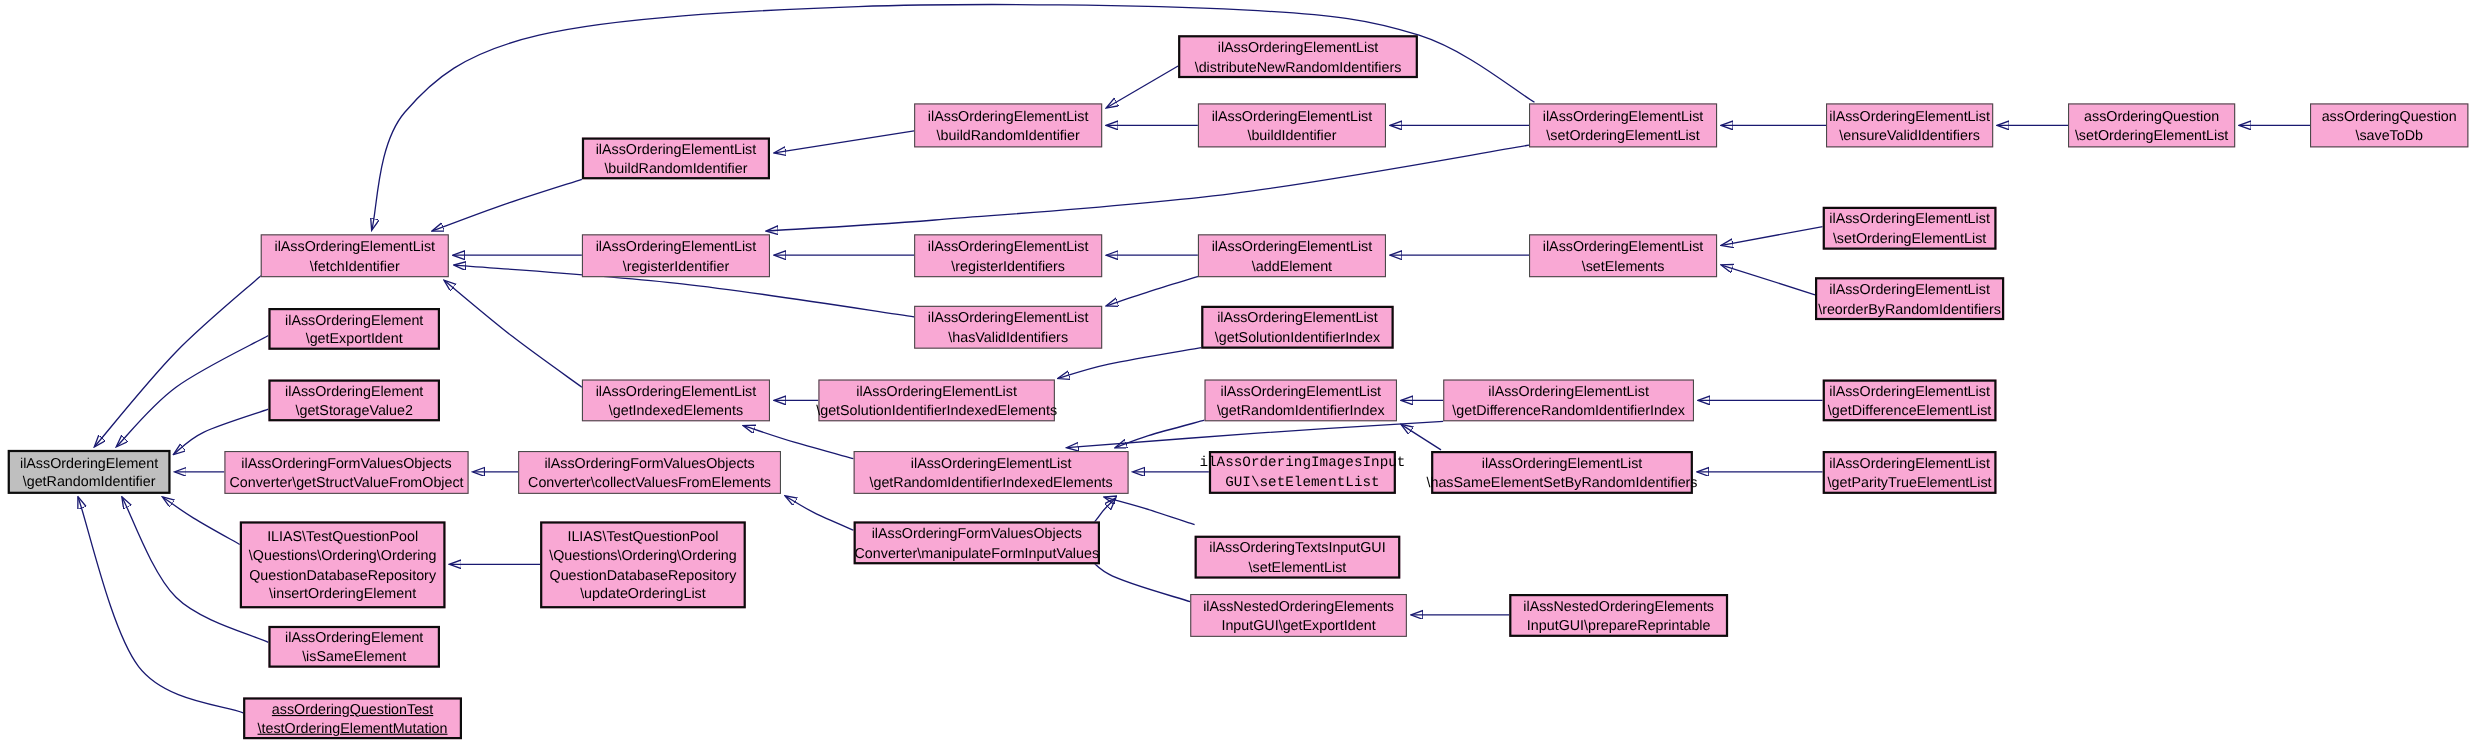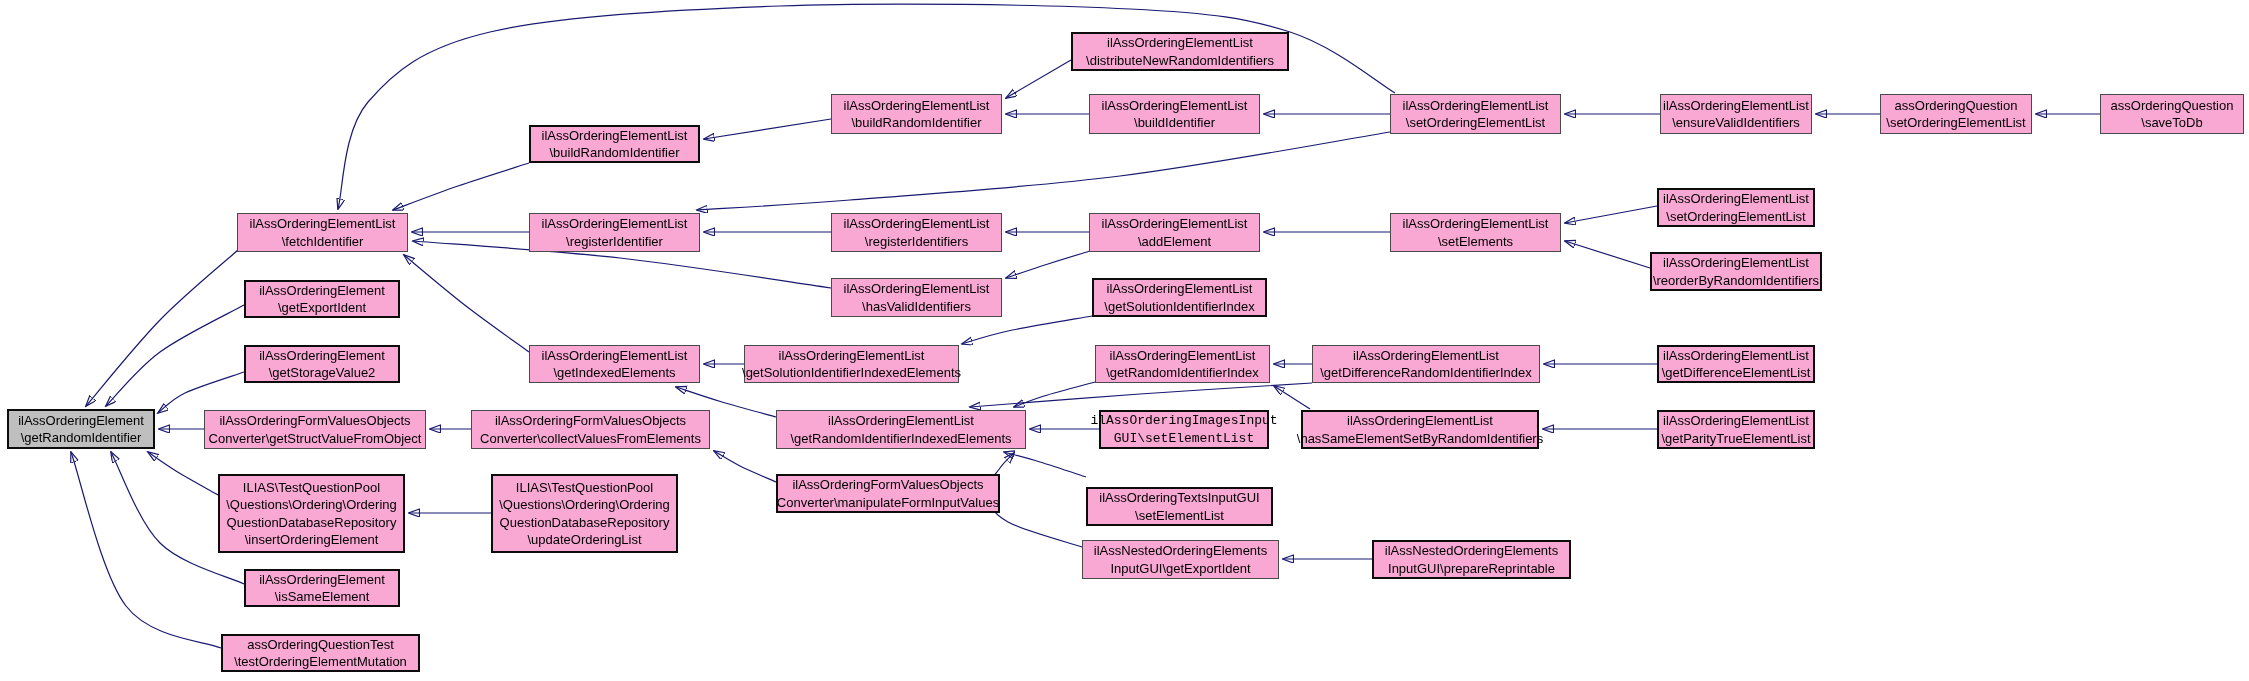--- a/index.html
+++ b/index.html
@@ -93,21 +93,21 @@
       <div class="node emph" style="left: 218px; top: 474px; width: 187px; height: 79px;">
         <div>ILIAS\TestQuestionPool</div>
         <div>\Questions\Ordering\Ordering</div>
         <div>QuestionDatabaseRepository</div>
         <div>\insertOrderingElement</div>
       </div>
       <div class="node emph" style="left: 244px; top: 569px; width: 156px; height: 38px;">
         <div>ilAssOrderingElement</div>
         <div>\isSameElement</div>
       </div>
-      <div class="node emph" style="left: 221px; top: 634px; width: 199px; height: 38px;">
+      <div class="node emph" style="left: 221px; top: 634px; width: 199px; height: 38px; text-decoration: underline;">
         <div>assOrderingQuestionTest</div>
         <div>\testOrderingElementMutation</div>
       </div>
       <div class="node emph" style="left: 529px; top: 125px; width: 171px; height: 38px;">
         <div>ilAssOrderingElementList</div>
         <div>\buildRandomIdentifier</div>
       </div>
       <div class="node" style="left: 529px; top: 213px; width: 171px; height: 39px;">
         <div>ilAssOrderingElementList</div>
         <div>\registerIdentifier</div>

